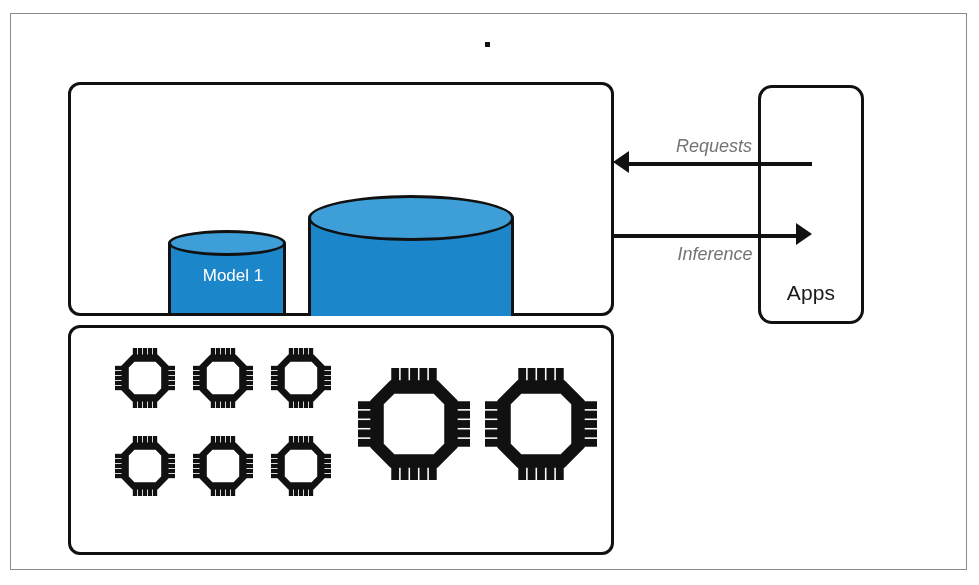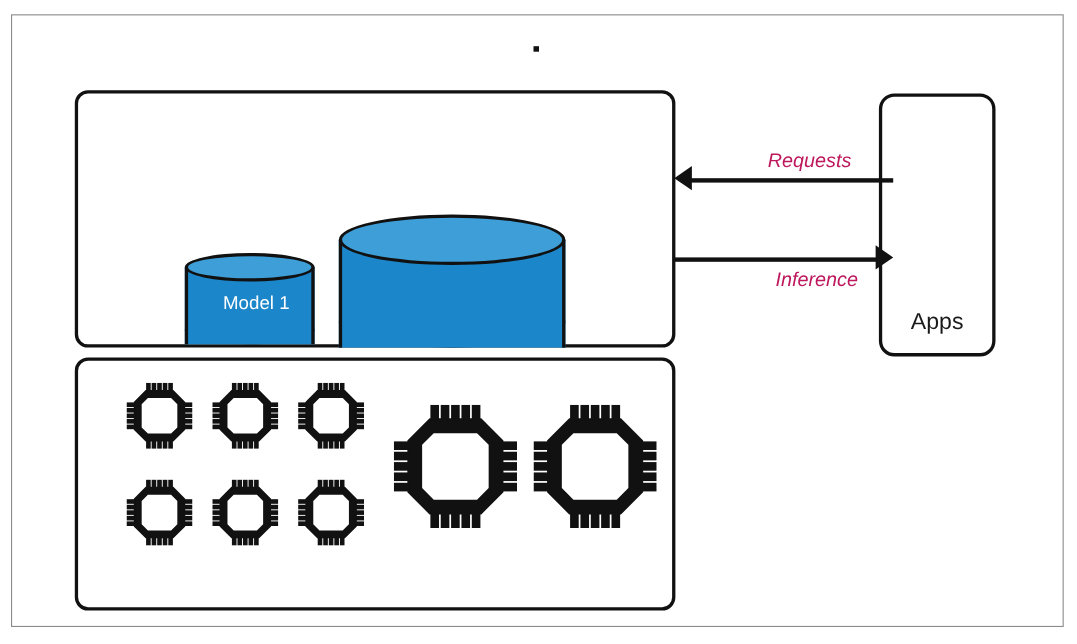--- a/index.html
+++ b/index.html
@@ -51,21 +51,21 @@
     width: 546px;
     height: 234px;
   }
   #hardware-box {
     left: 68px;
     top: 325px;
     width: 546px;
     height: 230px;
   }
   #apps-box {
-    left: 799px;
+    left: 758px;
     top: 85px;
     width: 106px;
     height: 239px;
     border-radius: 14px;
   }
   .box-label {
     position: absolute;
     width: 100%;
     text-align: center;
     font-size: 19px;
@@ -161,23 +161,23 @@
   #responses-line { left: 612px; top: 234px; width: 186px; }
   #responses-head {
     left: 796px;
     top: 223px;
     border-left: 16px solid #111111;
   }
   .arrow-label {
     position: absolute;
     font-style: italic;
     font-size: 18px;
-    color: #be185d;
+    color: #737373;
     white-space: nowrap;
-    text-align: right;
+    text-align: center;
   }
   #requests-label  { left: 654px; top: 136px; width: 120px; }
   #responses-label { left: 650px; top: 244px; width: 130px; }
   
   .chip { position: absolute; }
   .chip svg { display: block; width: 100%; height: 100%; }
 </style>
 </head>
 <body>
 

